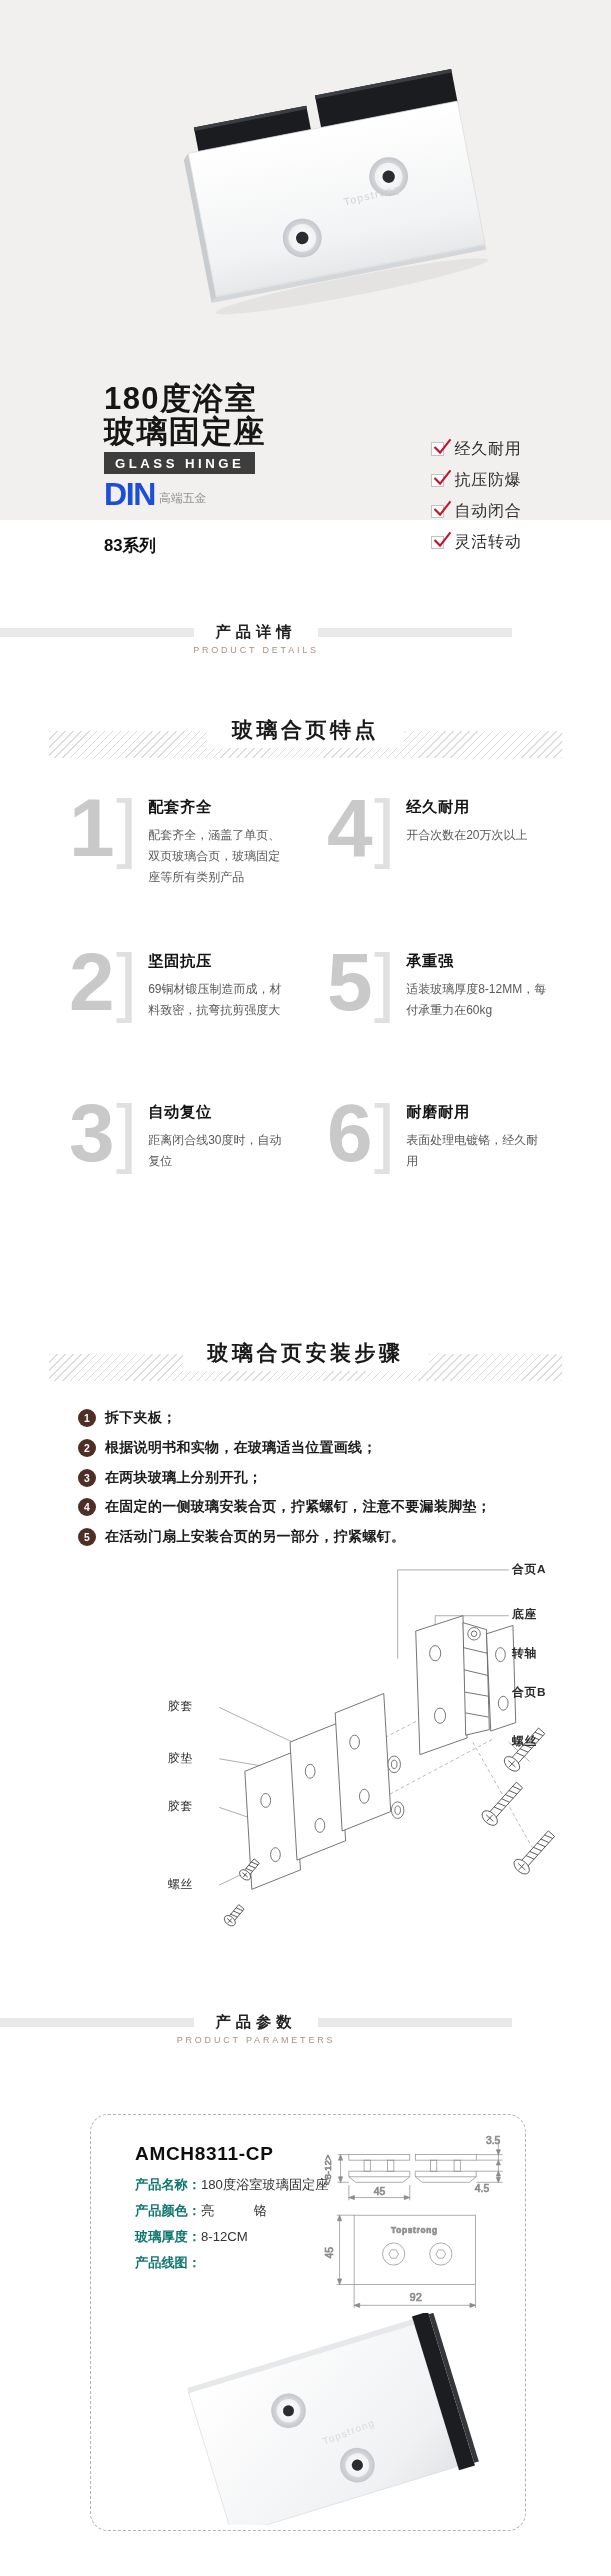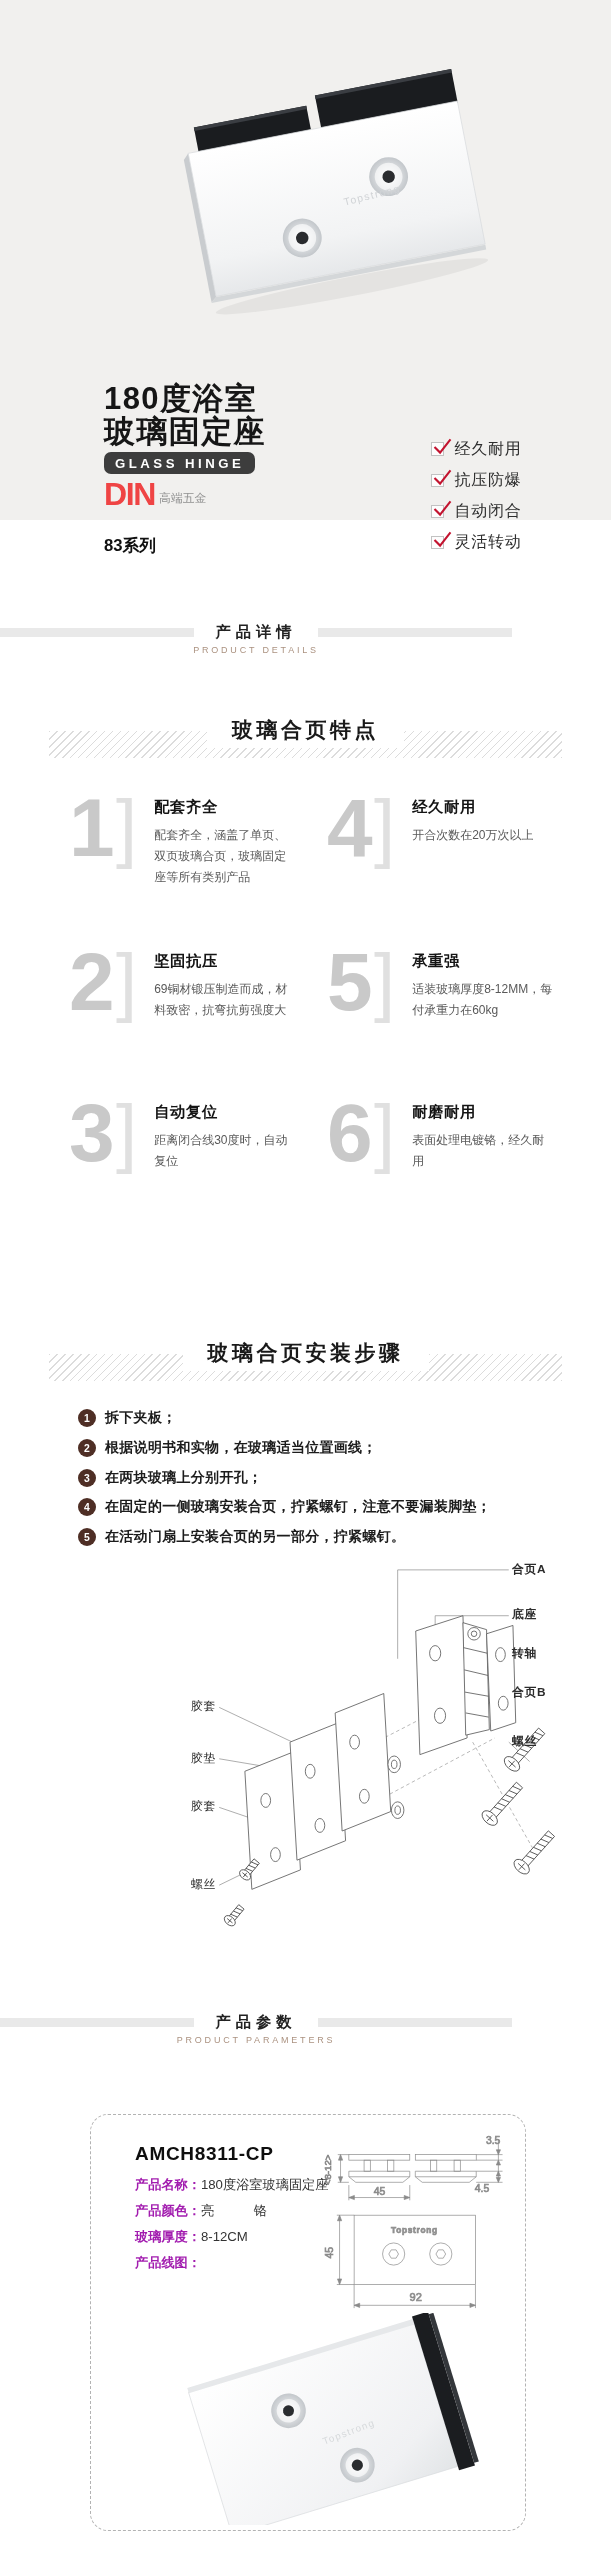--- a/index.html
+++ b/index.html
@@ -4,23 +4,23 @@
 <style>
   * { margin:0; padding:0; box-sizing:border-box; }
   html,body { background:#ffffff; }
   body { font-family:"Liberation Sans","DejaVu Sans",sans-serif; }
   .page { position:relative; width:611px; height:2576px; margin:0 auto; background:#fff; overflow:hidden; }
 
   
   .hero-bg { position:absolute; left:0; top:0; width:611px; height:520px; background:#f1f0ee; }
   .hero-photo { position:absolute; left:167px; top:31px; width:347px; height:306px; }
   .hero-title { position:absolute; left:104px; top:382px; font-size:31px; line-height:1.07; font-weight:bold; letter-spacing:1.4px; color:#161616; }
-  .hero-badge { position:absolute; left:104px; top:452px; display:inline-block; background:#3d3d3d; color:#fff; font-size:13.2px; font-weight:bold; letter-spacing:3.5px; padding:3.5px 11px;border-radius:7px; }
+  .hero-badge { position:absolute; left:104px; top:452px; display:inline-block; background:#3d3d3d; color:#fff; font-size:13.2px; font-weight:bold; letter-spacing:3.5px; padding:3.5px 11px; }
   .din-row { position:absolute; left:104px; top:478px; white-space:nowrap; }
-  .din-row .din { font-size:32px; font-weight:bold; color:#ef4444; letter-spacing:-1.4px; line-height:1; }
+  .din-row .din { font-size:32px; font-weight:bold; color:#1d4ed8; letter-spacing:-1.4px; line-height:1; }
   .din-row .din-sub { font-size:11.8px; color:#909090; margin-left:4.2px; position:relative; top:-3.5px; }
   .series { position:absolute; left:104px; top:534px; font-size:16.7px; font-weight:bold; color:#101010; }
   .checklist { position:absolute; left:431px; top:440px; display:flex; flex-direction:column; gap:13.2px; }
   .check-item { display:flex; align-items:center; height:18px; }
   .checkbox { position:relative; width:13.2px; height:13.2px; border:0.7px solid #c2c2c2; background:#fdfdfd; }
   .checkbox svg { position:absolute; left:0.7px; top:-5.6px; overflow:visible; }
   .check-item .txt { font-size:16px; color:#2e2e2e; margin-left:10.4px; letter-spacing:0.7px; }
 
   
   .band-header { position:absolute; left:0; width:512px; text-align:center; }
@@ -32,42 +32,42 @@
   .hatch-header { position:absolute; left:0; width:611px; text-align:center; }
   .hatch { position:absolute; left:49px; right:49px; top:15.3px; height:26.4px;
            background:repeating-linear-gradient(135deg,#dcdcdc 0 1px,transparent 1px 5.6px); }
   .hatch-label { position:relative; display:inline-block; background:#fff; padding:0 25px; font-size:21px; font-weight:bold; letter-spacing:3.5px; color:#191919; line-height:32px;font-family:Liberation Mono, monospace; }
 
   
   .feature { position:absolute; display:flex; }
   .fnum { display:flex; align-items:flex-start; }
   .fnum .n { font-size:82px; line-height:0.95; font-weight:bold; color:#c9c9c9; }
   .fnum .br { font-size:76px; line-height:1; color:#e0e0e0; margin-left:1.4px; }
-  .ftext { width:142px; padding-top:8.3px; margin-left:17px; }
+  .ftext { width:142px; padding-top:8.3px; margin-left:11px; }
   .ftext h3 { font-size:15.3px; color:#141414; margin:0 0 7px; letter-spacing:0.7px; }
   .ftext p { font-size:12px; line-height:1.72; color:#595959; }
 
   
   .step { position:absolute; left:78px; display:flex; align-items:center; }
   .step-num { flex:none; width:18px; height:18px; border-radius:50%; background:#4e2e25; color:#fff; font-size:10.4px; font-weight:bold; display:flex; align-items:center; justify-content:center; }
   .step-text { font-size:14px; font-weight:bold; color:#1c1c1c; margin-left:9px; letter-spacing:0.3px; }
 
   
   .diagram { position:absolute; left:42px; top:1556px; width:528px; height:375px; }
   .diagram svg { position:absolute; left:0; top:0; }
   .dlabel { position:absolute; font-size:11.8px; color:#2c2c2c; letter-spacing:0.7px; }
   .dlabel.right { left:470px;font-weight:bold; }
-  .dlabel.left { left:103px; width:71px; text-align:right; }
+  .dlabel.left { left:103px; width:71px; text-align:center; }
 
   
   .dashed-box { position:absolute; left:90px; top:2114px; width:436px; height:417px; border:0.7px dashed #b3b3b3; border-radius:18px; }
   .model { position:absolute; left:135px; top:2143px; font-size:19px; font-weight:bold; color:#0e0e0e; letter-spacing:0.7px; }
   .spec-rows { position:absolute; left:135px; top:2172px; }
   .spec-row { display:flex; line-height:26px; font-size:13.2px; }
-  .spec-row .lab { font-weight:bold; color:#a21caf; }
+  .spec-row .lab { font-weight:bold; color:#0f766e; }
   .spec-row .val { color:#333; }
   .tech { position:absolute; }
   .tech text { font-family:"Liberation Sans","DejaVu Sans",sans-serif; }
   .photo-bottom { position:absolute; left:153px; top:2313px; width:333px; height:212px; overflow:hidden; }
 </style>
 </head>
 <body>
 
 <div class="page">
 

